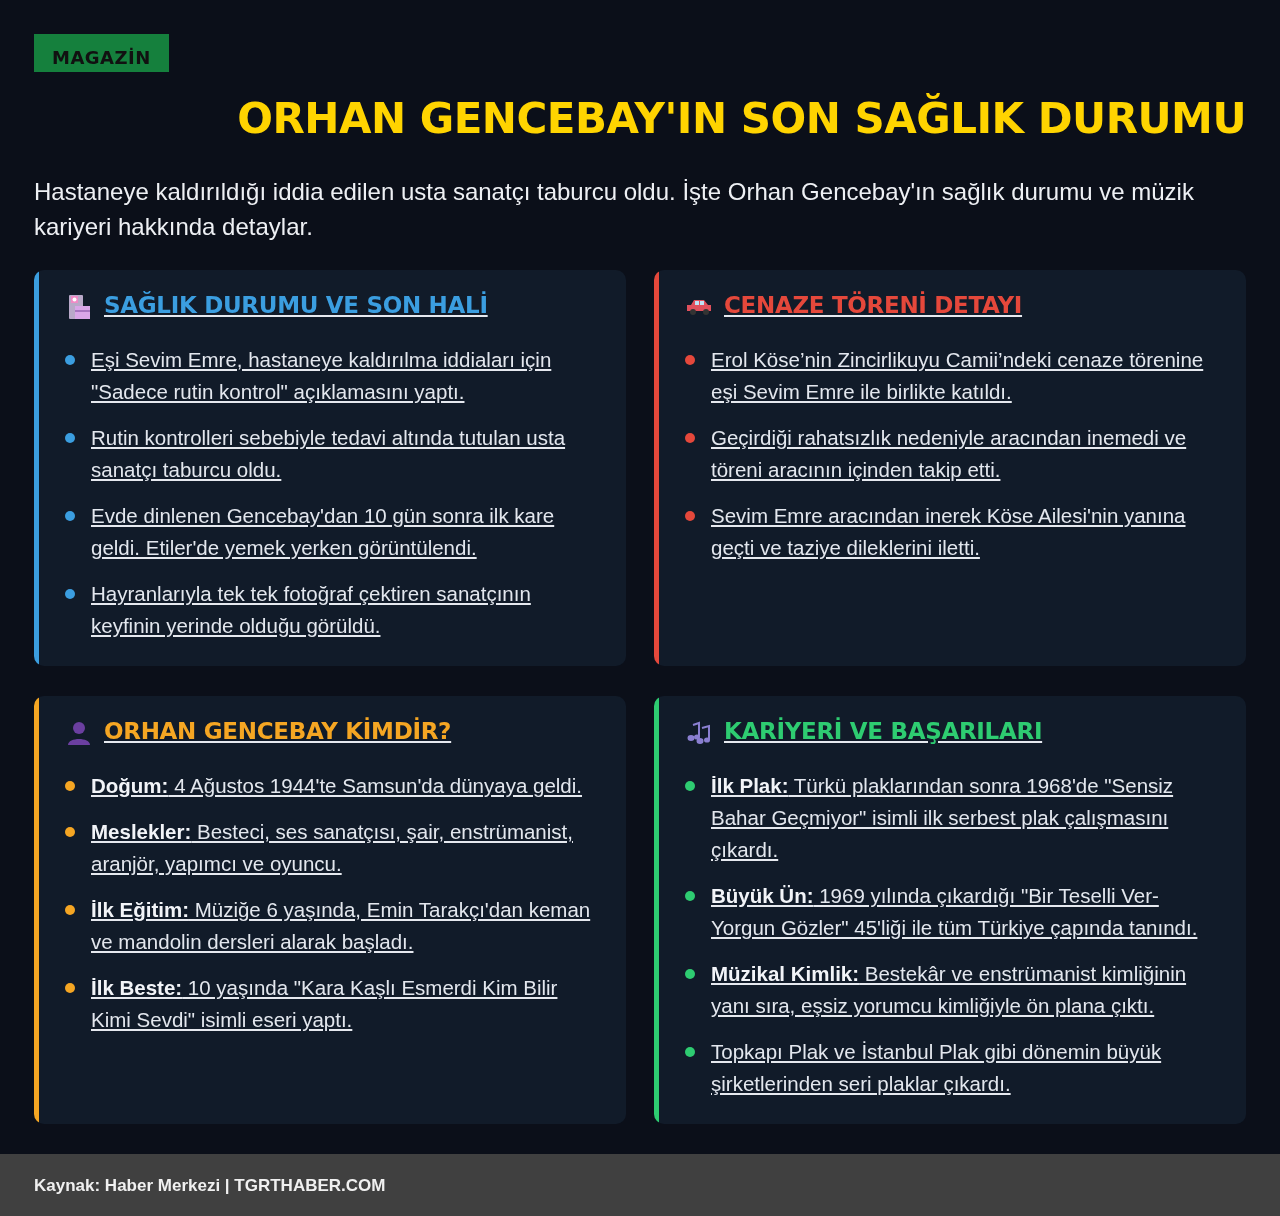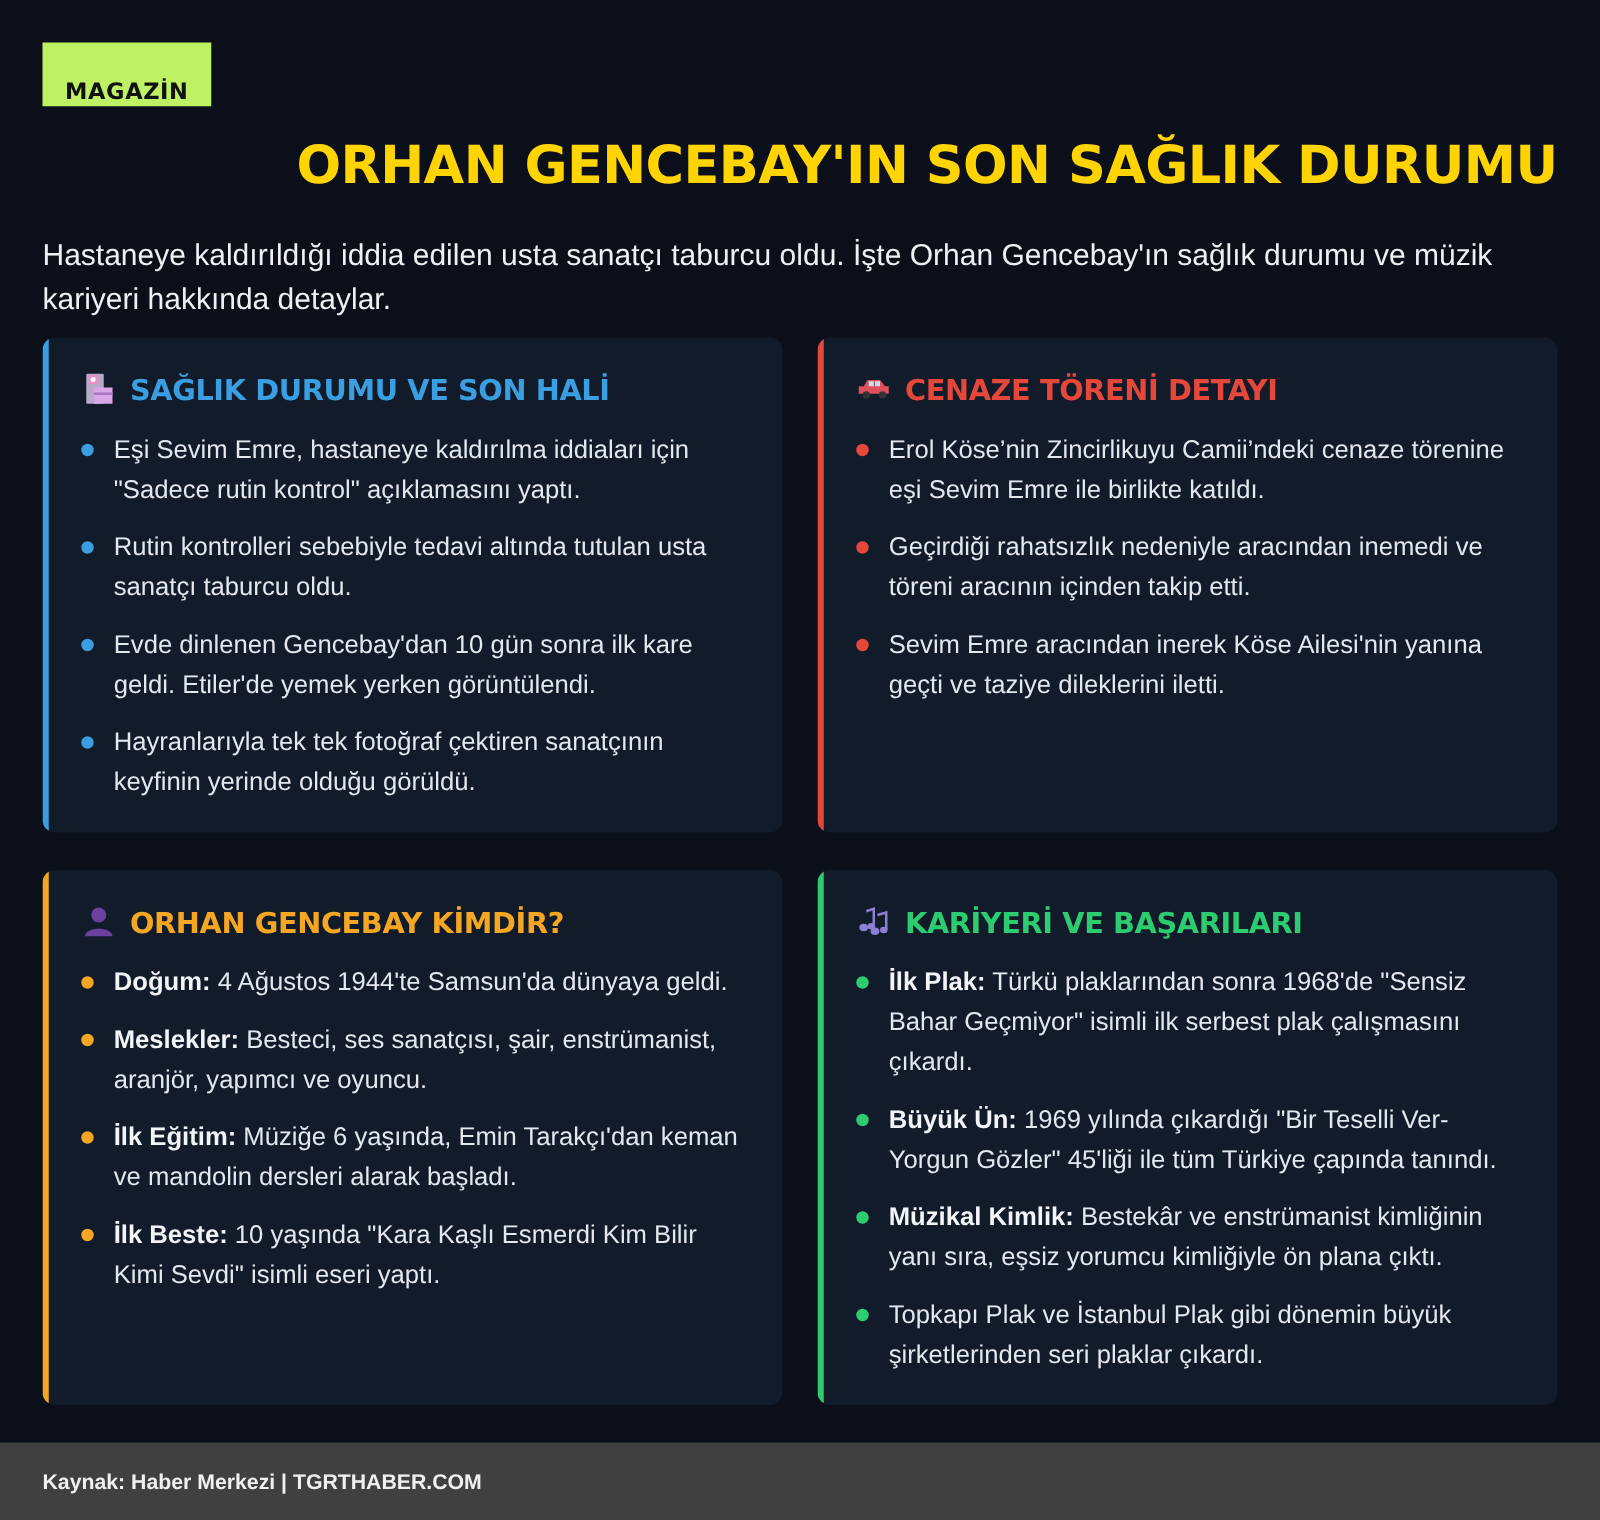--- a/index.html
+++ b/index.html
@@ -1,22 +1,22 @@
 <!DOCTYPE html>
 <html><head>
 <meta charset="utf-8">
 <style>
   * { box-sizing: border-box; margin: 0; padding: 0; }
   html, body { width: 1280px; height: 1216px; background: #0b0f19; overflow: hidden; }
   body { font-family: "Liberation Sans", "DejaVu Sans", sans-serif; color: #e6e9ef; position: relative; }
   .page { position: absolute; left: 0; top: 0; width: 1280px; height: 1154px; padding: 34px 34px 0 34px; }
   .category-badge {
-    display: inline-block; background: #bef264; color: #111;
+    display: inline-block; background: #15803d; color: #111;
     font-family: "DejaVu Sans", sans-serif; font-weight: bold; font-size: 18px;
-    letter-spacing: 0.5px; padding: 28px 18px 11px 18px; height: 51px; line-height: 24px;
+    letter-spacing: 0.5px; padding: 12px 18px 11px 18px; height: 38px; line-height: 24px;
   }
   .page-title {
     margin-top: 22px; color: #ffd400;
     font-family: "DejaVu Sans", sans-serif; font-weight: bold; font-size: 42px;
     letter-spacing: -0.5px; line-height: 50px; white-space: nowrap; text-align: right;
   }
   .subtitle {
     margin-top: 30px; font-size: 24px; line-height: 35px; color: #eef0f4; width: 1180px;
   }
   .grid {
@@ -26,27 +26,27 @@
   .card {
     background: #111b29; border-radius: 10px; position: relative; overflow: hidden;
     padding: 22px 26px 20px 30px;
   }
   .card::before {
     content: ""; position: absolute; left: 0; top: 0; bottom: 0; width: 5px; background: var(--accent);
     border-radius: 10px 0 0 10px;
   }
   .card.r1 { height: 396px; }
   .card.r2 { height: 428px; }
-  .card-head { display: flex; align-items: flex-end; height: 34px; margin-bottom: 18px; }
+  .card-head { display: flex; align-items: flex-start; height: 34px; margin-bottom: 18px; text-decoration: underline; }
   .card-icon { width: 30px; height: 30px; margin-right: 10px; display: inline-flex; align-items: center; justify-content: center; }
   .card-title {
     font-family: "DejaVu Sans", sans-serif; font-weight: bold; font-size: 23px;
     color: var(--accent); letter-spacing: -0.3px; white-space: nowrap;
   }
-  ul.items { list-style: none; }
+  ul.items { list-style: none; text-decoration: underline; }
   ul.items li {
     position: relative; padding-left: 27px; font-size: 20.5px; line-height: 32px;
     color: #e3e7ee; margin-bottom: 14px;
   }
   ul.items li .dot {
     position: absolute; left: 1px; top: 11px; width: 10px; height: 10px; border-radius: 50%;
     background: var(--accent);
   }
   ul.items li b { font-weight: bold; color: #f2f4f8; }
   .footer {

